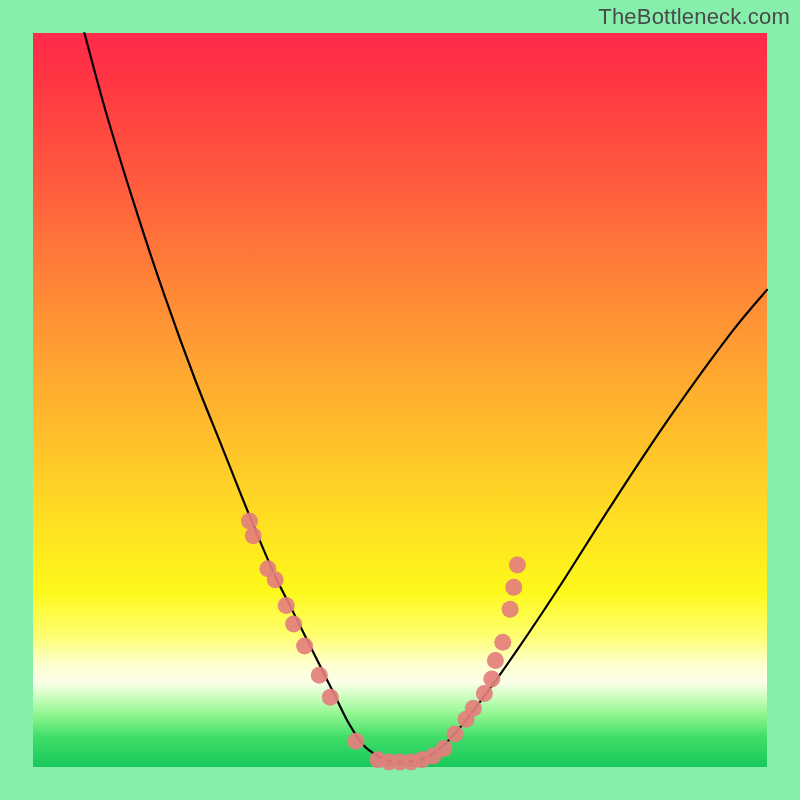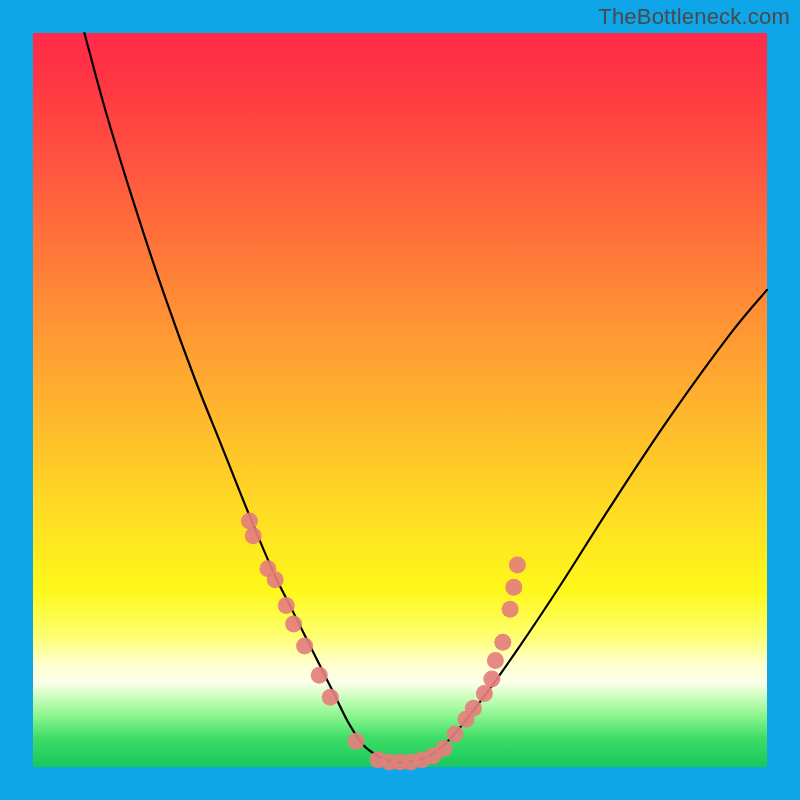--- a/index.html
+++ b/index.html
@@ -8,21 +8,21 @@
     width: 800px;
     height: 800px;
     overflow: hidden;
     background: #000000;
     font-family: Arial, Helvetica, sans-serif;
   }
   .frame {
     position: relative;
     width: 800px;
     height: 800px;
-    background: #0ea5e9;
+    background: #86efac;
   }
   .watermark {
     position: absolute;
     top: 4px;
     right: 10px;
     color: #4a4a4a;
     font-size: 22px;
     font-weight: 500;
     letter-spacing: 0.2px;
     z-index: 5;

